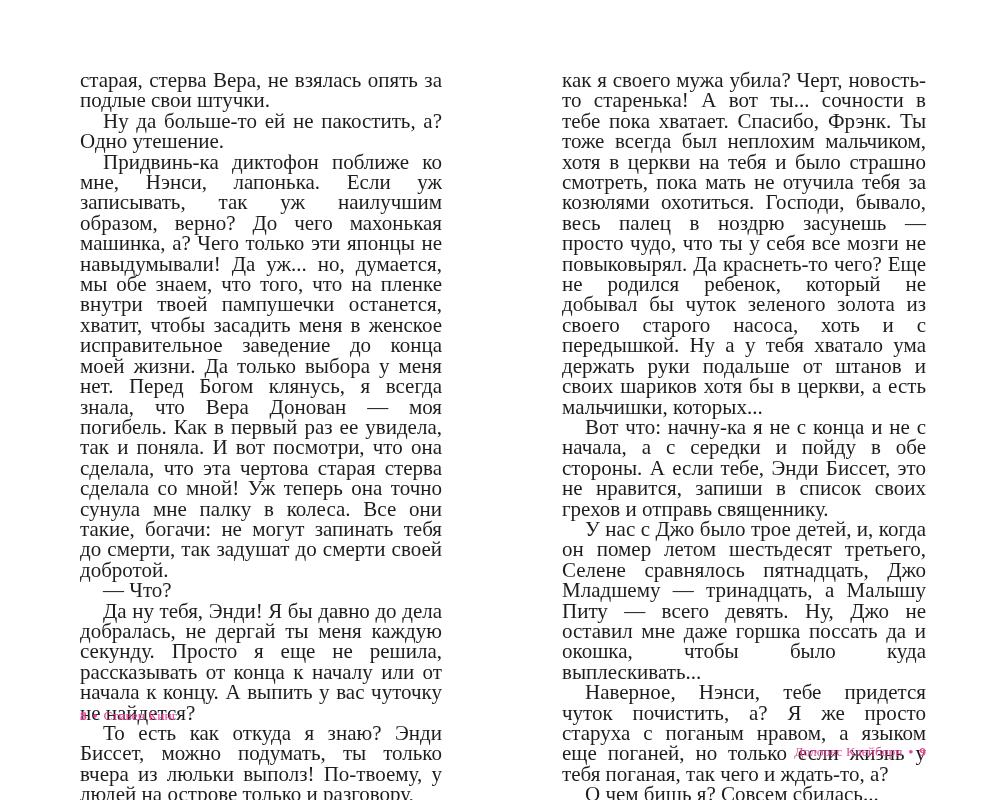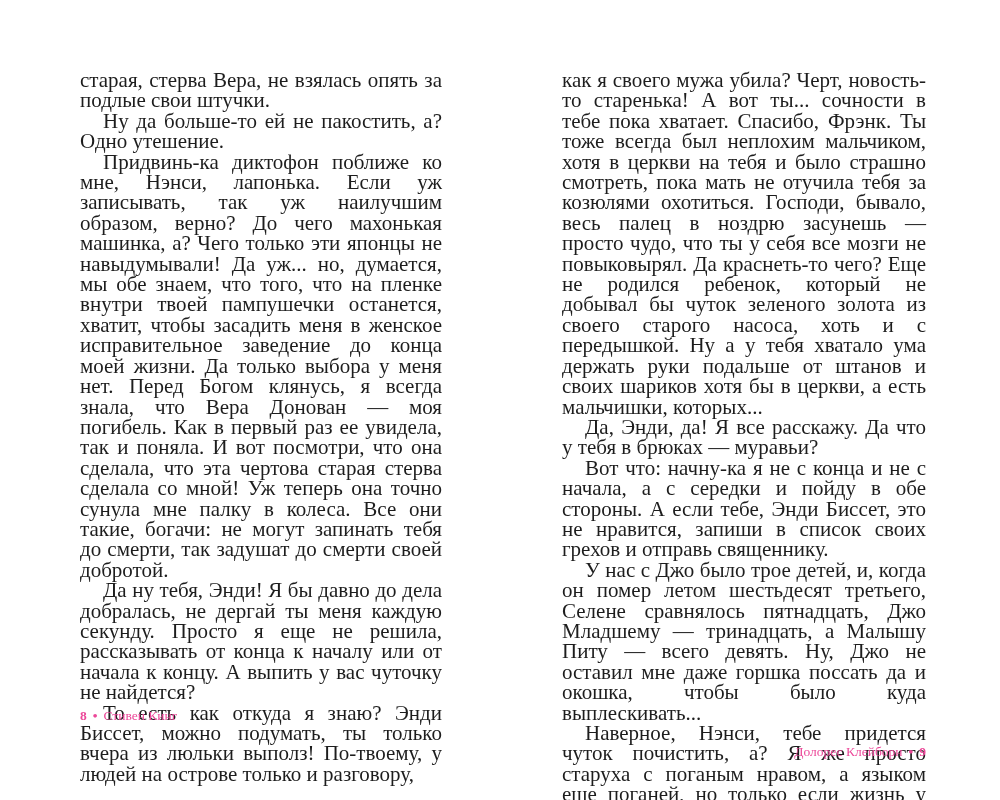--- a/index.html
+++ b/index.html
@@ -72,27 +72,27 @@
 </style>
 </head>
 <body>
 
 <div class="spread">
 
   <div class="page-text left">
     <p class="cont">старая, стерва Вера, не взялась опять за подлые свои штучки.</p>
     <p>Ну да больше-то ей не пакостить, а? Одно утешение.</p>
     <p>Придвинь-ка диктофон поближе ко мне, Нэнси, лапонька. Если уж записывать, так уж наилучшим образом, верно? До чего махонькая машинка, а? Чего только эти японцы не навыдумывали! Да уж... но, думается, мы обе знаем, что того, что на пленке внутри твоей пампушечки останется, хватит, чтобы засадить меня в женское исправительное заведение до конца моей жизни. Да только выбора у меня нет. Перед Богом клянусь, я всегда знала, что Вера Донован — моя погибель. Как в первый раз ее увидела, так и поняла. И вот посмотри, что она сделала, что эта чертова старая стерва сделала со мной! Уж теперь она точно сунула мне палку в колеса. Все они такие, богачи: не могут запинать тебя до смерти, так задушат до смерти своей добротой.</p>
+    <p>— Что?</p>
     <p>Да ну тебя, Энди! Я бы давно до дела добралась, не дергай ты меня каждую секунду. Просто я еще не решила, рассказывать от конца к началу или от начала к концу. А выпить у вас чуточку не найдется?</p>
     <p>То есть как откуда я знаю? Энди Биссет, можно подумать, ты только вчера из люльки выполз! По-твоему, у людей на острове только и разговору,</p>
   </div>
 
   <div class="page-text right">
     <p class="cont">как я своего мужа убила? Черт, новость-то старенька! А вот ты... сочности в тебе пока хватает. Спасибо, Фрэнк. Ты тоже всегда был неплохим мальчиком, хотя в церкви на тебя и было страшно смотреть, пока мать не отучила тебя за козюлями охотиться. Господи, бывало, весь палец в ноздрю засунешь — просто чудо, что ты у себя все мозги не повыковырял. Да краснеть-то чего? Еще не родился ребенок, который не добывал бы чуток зеленого золота из своего старого насоса, хоть и с передышкой. Ну а у тебя хватало ума держать руки подальше от штанов и своих шариков хотя бы в церкви, а есть мальчишки, которых...</p>
-    <p>Да, Энди, да! Я все расскажу. Да что у тебя в брюках — муравьи?</p>
     <p>Вот что: начну-ка я не с конца и не с начала, а с середки и пойду в обе стороны. А если тебе, Энди Биссет, это не нравится, запиши в список своих грехов и отправь священнику.</p>
     <p>У нас с Джо было трое детей, и, когда он помер летом шестьдесят третьего, Селене сравнялось пятнадцать, Джо Младшему — тринадцать, а Малышу Питу — всего девять. Ну, Джо не оставил мне даже горшка поссать да и окошка, чтобы было куда выплескивать...</p>
     <p>Наверное, Нэнси, тебе придется чуток почистить, а? Я же просто старуха с поганым нравом, а языком еще поганей, но только если жизнь у тебя поганая, так чего и ждать-то, а?</p>
     <p>О чем бишь я? Совсем сбилась...</p>
     <p>А-а! Спасибо тебе, деточка.</p>
   </div>
 
   <div class="footer left">
     <span class="pagenum">8</span><span class="sep">•</span><span>Стивен Кинг</span>
   </div>

